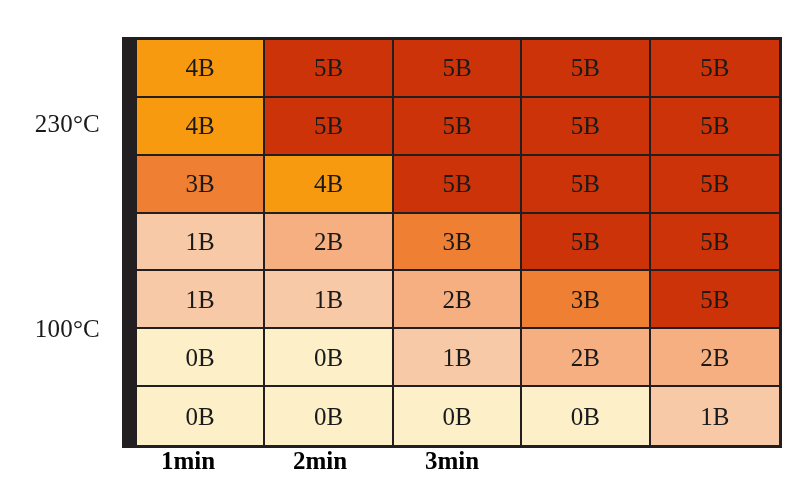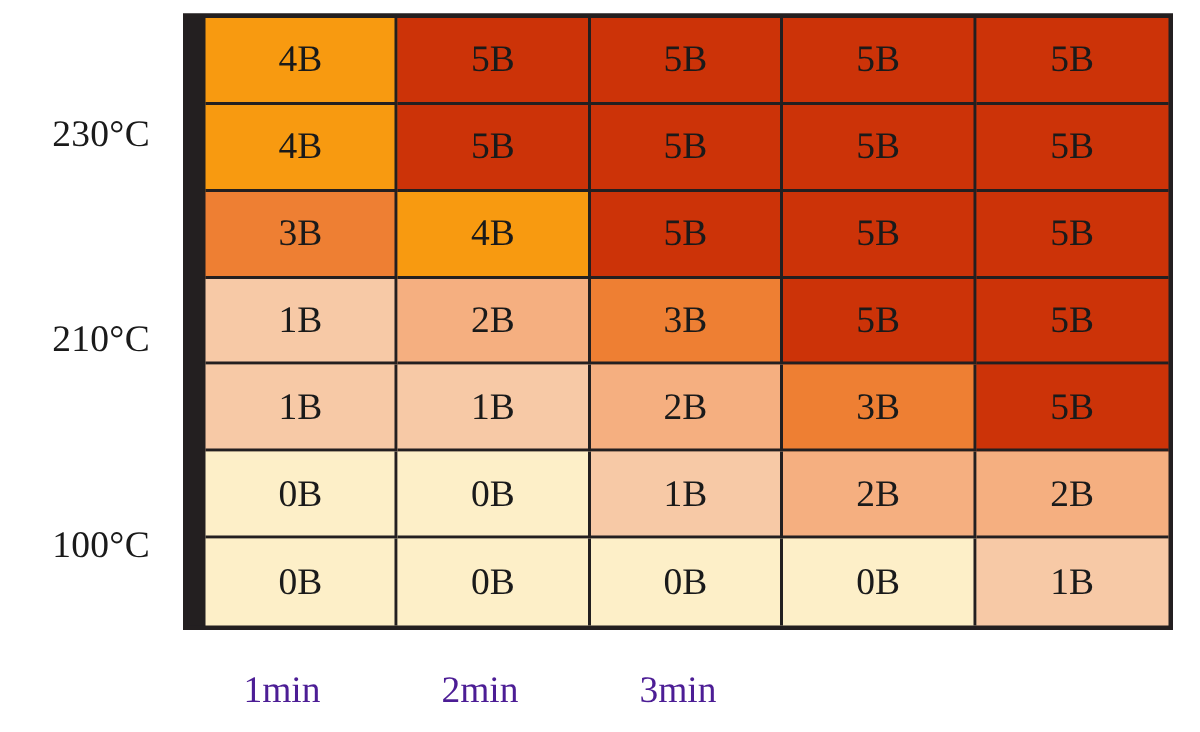--- a/index.html
+++ b/index.html
@@ -43,21 +43,21 @@
     font-size: 25px;
     color: #1a1a1a;
     letter-spacing: 0.2px;
     white-space: nowrap;
   }
 
   
   #grid {
     position: absolute;
     left: 122px;
-    top: 9px;
+    top: 37px;
     width: 660px;
     height: 411px;
     box-sizing: border-box;
     border: 3px solid #231f20;
     display: grid;
     grid-template-columns: repeat(5, 1fr);
     grid-template-rows: repeat(7, 1fr);
     background: #231f20;
     gap: 0;
     padding-left: 12px;
@@ -93,32 +93,32 @@
     width: 660px;
     height: 50px;
     display: grid;
     grid-template-columns: repeat(5, 1fr);
   }
   .col-label {
     display: flex;
     align-items: center;
     justify-content: center;
     font-size: 25px;
-    color: #4c1d95;
+    color: #000000;
     white-space: nowrap;
+    font-weight: bold;
   }
 </style>
 </head>
 <body style="background: rgb(255, 255, 255);">
 
 <div id="heatmap-figure">
 
   <div id="row-label-column">
     <div class="row-label">230°C</div>
-    <div class="row-label">210°C</div>
     <div class="row-label">100°C</div>
   </div>
 
   <div id="grid" style="background: rgb(35, 31, 32); border-color: rgb(35, 31, 32);">
       <div class="grid-row"><div class="cell" style="background: rgb(248, 154, 16); color: rgb(26, 26, 26); border-right-color: rgb(35, 31, 32); border-bottom-color: rgb(35, 31, 32);">
           <span>4B</span>
         </div><div class="cell" style="background: rgb(204, 51, 8); color: rgb(26, 26, 26); border-right-color: rgb(35, 31, 32); border-bottom-color: rgb(35, 31, 32);">
           <span>5B</span>
         </div><div class="cell" style="background: rgb(204, 51, 8); color: rgb(26, 26, 26); border-right-color: rgb(35, 31, 32); border-bottom-color: rgb(35, 31, 32);">
           <span>5B</span>

